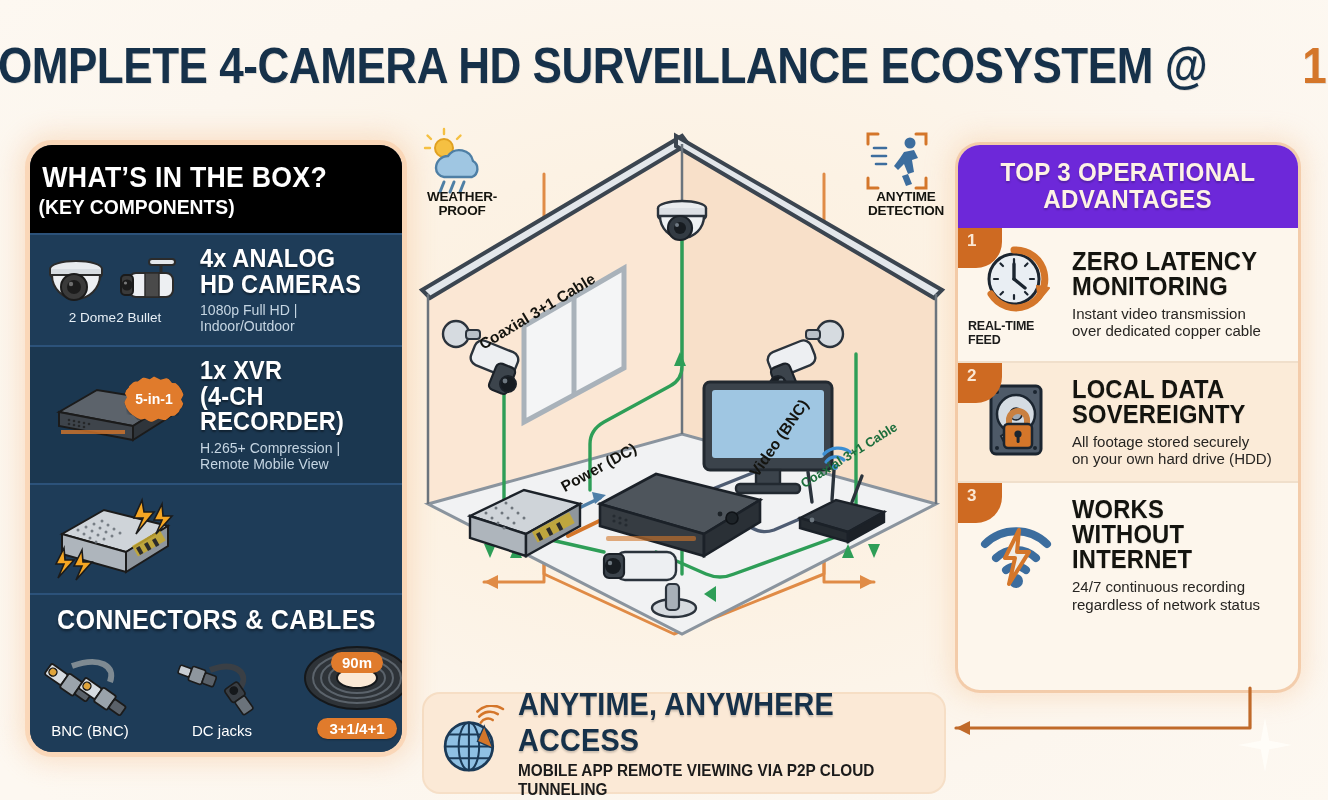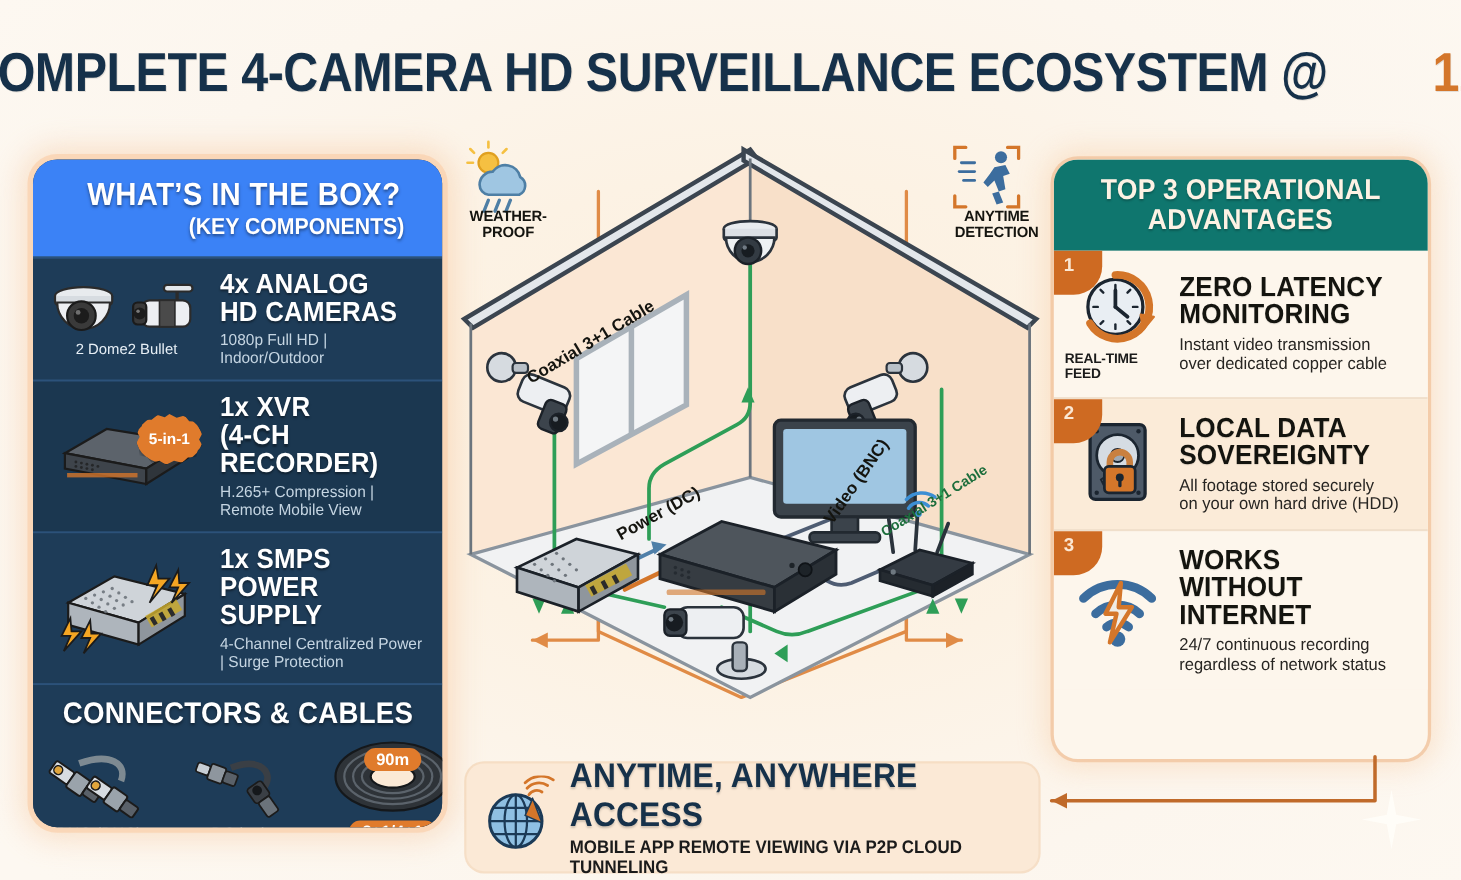--- a/index.html
+++ b/index.html
@@ -30,21 +30,21 @@
 
   
   #box-panel {
     position: absolute; left: 30px; top: 145px; width: 372px; height: 607px;
     background: #1E3C58; border-radius: 22px;
     box-shadow: 0 0 0 5px rgba(250,210,175,.75), 0 0 26px 10px rgba(247,195,150,.45);
     overflow: hidden;
     display: flex; flex-direction: column;
   }
   #box-header {
-    background: #3b82f6; padding: 16px 26px 14px; text-align: right;
+    background: #000000; padding: 16px 0 14px; text-align: left;
     border-bottom: 2px solid #2C527A;
   }
   #box-header .h1 { color: #FFFFFF; font-size: 29px; font-weight: 900;
     letter-spacing: .3px; transform: scaleX(.92); display:inline-block;
     text-shadow: 0 2px 3px rgba(0,0,0,.45); }
   #box-header .h2 { color: #FFFFFF; font-size: 21px; font-weight: 800;
     transform: scaleX(.92); display:inline-block; margin-top: 1px;
     text-shadow: 0 2px 3px rgba(0,0,0,.45); }
 
   .comp-row {
@@ -86,21 +86,21 @@
     clip-path: polygon(50% 0%,61% 7%,73% 3%,80% 14%,93% 15%,95% 28%,100% 38%,95% 50%,100% 62%,93% 72%,91% 85%,78% 86%,69% 96%,57% 92%,45% 100%,35% 92%,23% 96%,16% 85%,4% 82%,4% 69%,0% 57%,5% 45%,0% 33%,8% 24%,10% 11%,23% 11%,32% 2%,43% 6%);
     width: 60px; height: 46px; display:flex; align-items:center; justify-content:center;
   }
 
   
   #adv-panel {
     position:absolute; right: 30px; top: 145px; width: 340px; height: 545px;
     border-radius: 22px; overflow: hidden; background: #FDF6EC;
     box-shadow: 0 0 0 3px rgba(236,180,135,.55), 0 0 24px 8px rgba(247,200,158,.42);
   }
-  #adv-header { background:#0f766e; padding: 14px 12px 14px; text-align:center;}
+  #adv-header { background:#6d28d9; padding: 14px 12px 14px; text-align:center;}
   #adv-header .t { color:#FDF2E4; font-size: 26px; font-weight: 900; line-height:1.05;
       letter-spacing:.3px; transform: scaleX(.93); display:inline-block;
       text-shadow: 0 2px 2px rgba(0,0,0,.22);}
   .adv-card { position: relative; display:flex; align-items:center; gap: 8px;
      padding: 14px 12px 14px 10px; border-bottom: 2px solid #F0DFCB;}
   .adv-card.c1 { background:#FDF6EC; }
   .adv-card.c2 { background:#FBEBD8; }
   .adv-card.c3 { background:#FDF6EC; border-bottom:none; }
   .adv-num { position:absolute; top:0; left:0; width: 44px; height: 40px;
      background:#CE6A22; color:#FBE7D3; font-size:17px; font-weight:700;
@@ -251,25 +251,20 @@
             <rect x="94" y="48" width="4" height="8" transform="rotate(-30 94 48)"></rect>
             <rect x="102" y="44" width="4" height="8" transform="rotate(-30 102 44)"></rect>
           </g>
           <path d="M92 4 L84 22 L93 22 L86 38 L104 16 L94 16 Z" fill="#F5A623" stroke="#1B1B1B" stroke-width="1.6"></path>
           <path d="M112 8 L104 24 L112 24 L106 38 L122 20 L113 20 Z" fill="#F5A623" stroke="#1B1B1B" stroke-width="1.6"></path>
           <path d="M14 52 L6 68 L14 68 L8 82 L24 64 L15 64 Z" fill="#F5A623" stroke="#1B1B1B" stroke-width="1.6"></path>
           <path d="M32 54 L24 70 L32 70 L26 84 L42 66 L33 66 Z" fill="#F5A623" stroke="#1B1B1B" stroke-width="1.6"></path>
         </svg>
       </div>
     </div>
-    <div class="comp-text">
-      <div class="comp-title">1x SMPS</div>
-      <div class="comp-title">POWER SUPPLY</div>
-      <div class="comp-sub">4-Channel Centralized Power | Surge Protection</div>
-    </div>
   </div>
 
   <div id="connectors-block">
     <span id="connectors-title">CONNECTORS &amp; CABLES</span>
     <div id="connectors-items">
 
       <div class="conn-item">
         <svg width="104" height="64" viewBox="0 0 104 64">
           <path d="M34 14 C62 4 78 14 72 30" fill="none" stroke="#7E8A92" stroke-width="6"></path>
           <g transform="rotate(35 30 30)">

